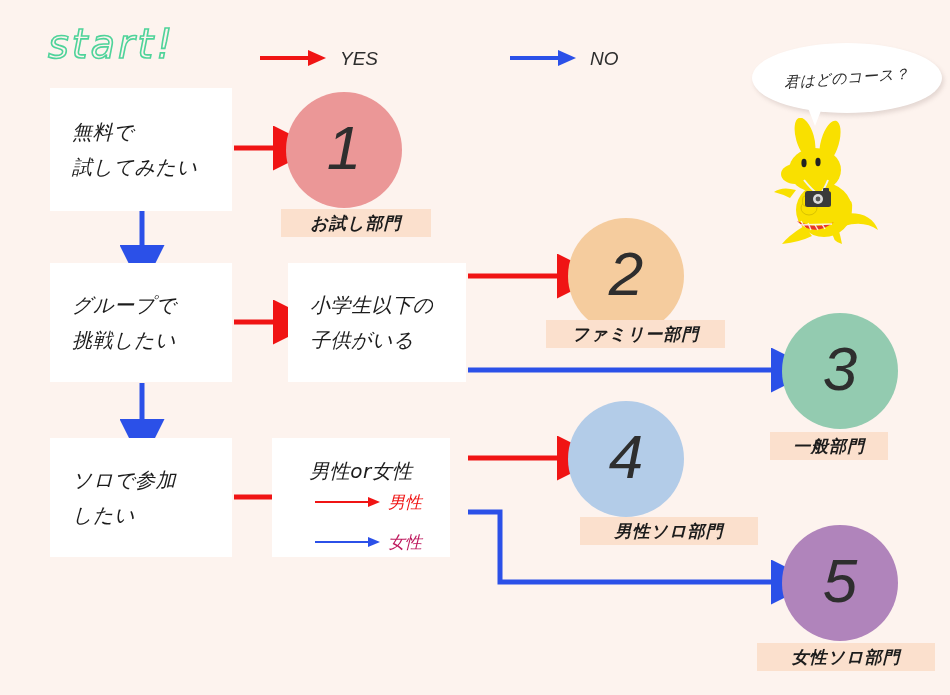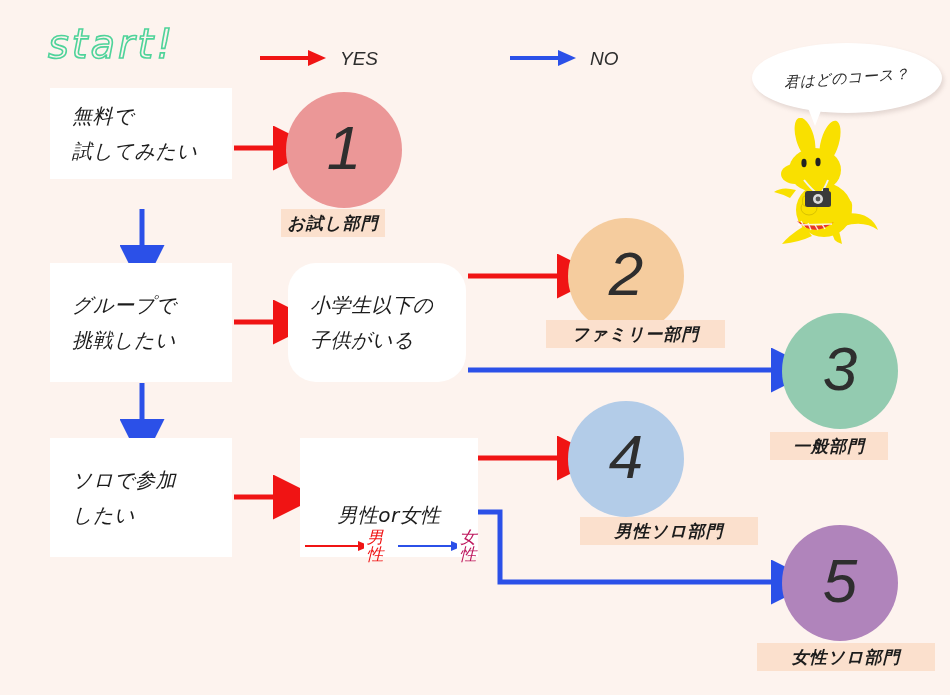--- a/index.html
+++ b/index.html
@@ -57,22 +57,22 @@
     align-items: center;
     justify-content: flex-start;
     padding-top: 16px;
   }
   .qbox.centered .qline { letter-spacing: 0.5px; }
 
   
   .mini-legend {
     margin-top: 2px;
     display: flex;
-    flex-direction: row;
-    gap: 2px;
+    flex-direction: column;
+    gap: 18px;
     align-items: flex-start;
     padding-left: 14px;
   }
   .mini-row {
     display: flex;
     align-items: center;
     gap: 2px;
     height: 22px;
   }
   .mini-text {
@@ -212,41 +212,41 @@
 
     <g>
       <line x1="468" y1="458" x2="562" y2="458" stroke="#f01414" stroke-width="5" marker-end="url(#arrowRed)"></line>
     </g>
 
     <g>
       <polyline points="468,512 500,512 500,582 776,582" fill="none" stroke="#2b50e8" stroke-width="5" marker-end="url(#arrowBlue)"></polyline>
     </g>
   </svg>
 
-  <div class="abs qbox" style="left:50px; top:88px; width:182px; height:91px;">
+  <div class="abs qbox" style="left:50px; top:88px; width:182px; height:123px;">
     <div class="qline">無料で</div>
     <div class="qline">試してみたい</div>
   </div>
 
   <div class="abs qbox" style="left:50px; top:263px; width:182px; height:119px;">
     <div class="qline">グループで</div>
     <div class="qline">挑戦したい</div>
   </div>
 
-  <div class="abs qbox" style="left:288px; top:263px; width:178px; height:119px;border-radius:28px;">
+  <div class="abs qbox" style="left:288px; top:263px; width:178px; height:119px;">
     <div class="qline">小学生以下の</div>
     <div class="qline">子供がいる</div>
   </div>
 
   <div class="abs qbox" style="left:50px; top:438px; width:182px; height:119px;">
     <div class="qline">ソロで参加</div>
     <div class="qline">したい</div>
   </div>
 
-  <div class="abs qbox centered" style="left:300px; top:438px; width:178px; height:119px;justify-content:flex-end;">
+  <div class="abs qbox centered" style="left:272px; top:438px; width:178px; height:119px;">
     <div class="qline">男性or女性</div>
     <div class="mini-legend">
       <div class="mini-row">
         <svg width="72" height="14">
           <line x1="1" y1="7" x2="56" y2="7" stroke="#f01414" stroke-width="2"></line>
           <polygon points="54,2 66,7 54,12" fill="#f01414"></polygon>
         </svg>
         <span class="mini-text male">男性</span>
       </div>
       <div class="mini-row">
@@ -255,21 +255,21 @@
           <polygon points="54,2 66,7 54,12" fill="#2b50e8"></polygon>
         </svg>
         <span class="mini-text female">女性</span>
       </div>
     </div>
   </div>
 
   <div class="abs circle" style="left:286px; top:92px; width:116px; height:116px; background:#eb9797;">
     <span class="num">1</span>
   </div>
-  <div class="abs rlabel" style="left:281px; top:209px; width:104px;">お試し部門</div>
+  <div class="abs rlabel" style="left:281px; top:209px; width:150px;">お試し部門</div>
 
   <div class="abs circle" style="left:568px; top:218px; width:116px; height:116px; background:#f5cc9e;">
     <span class="num">2</span>
   </div>
   <div class="abs rlabel" style="left:546px; top:320px; width:179px;">ファミリー部門</div>
 
   <div class="abs circle" style="left:782px; top:313px; width:116px; height:116px; background:#93cbb0;">
     <span class="num">3</span>
   </div>
   <div class="abs rlabel" style="left:770px; top:432px; width:118px;">一般部門</div>

